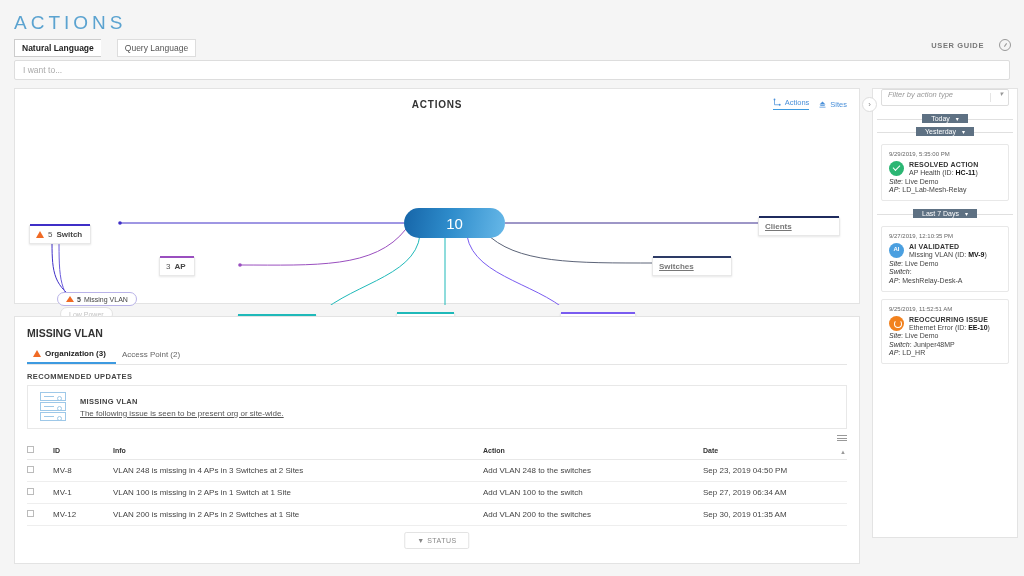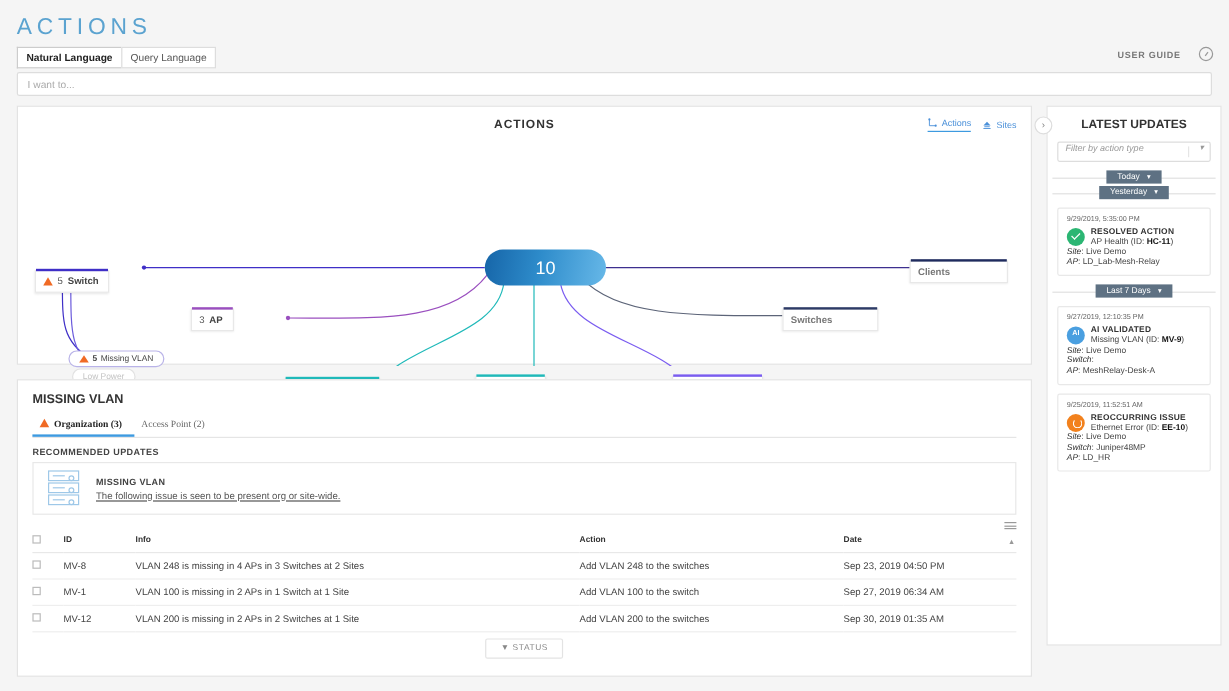--- a/index.html
+++ b/index.html
@@ -10,21 +10,21 @@
     color: #333;
     overflow: hidden;
   }
 
   
   .topbar { position: relative; height: 58px; background: #f5f5f5; }
   .brand {
     position: absolute; left: 14px; top: 12px;
     font-size: 19px; letter-spacing: 4px; color: #5ba3d0; font-weight: 400;
   }
-  .lang-tabs { position: absolute; left: 14px; top: 39px; display: flex; }
+  .lang-tabs { position: absolute; left: 14px; top: 39px; display: flex; gap: 16px; }
   .lang-tab {
     font-size: 8.5px; padding: 3px 7px; background: #fff;
     border: 1px solid #ddd; color: #555; cursor: pointer;
   }
   .lang-tab.active { font-weight: bold; color: #222; background: #fff; border-color: #ccc; }
   .lang-tab:first-child { border-right: none; }
   .user-guide {
     position: absolute; right: 40px; top: 41px;
     font-size: 7.5px; font-weight: bold; letter-spacing: .6px; color: #777; cursor: pointer;
   }
@@ -79,21 +79,21 @@
 
   .node {
     position: absolute; background: #fff; border: 1px solid #e8e8e8;
     box-shadow: 0 1px 2px rgba(0,0,0,.10);
     padding: 4px 8px 4px 6px; cursor: pointer;
     display: flex; align-items: center; gap: 4px; white-space: nowrap;
   }
   .node .topline { position: absolute; left: 0; top: -2px; height: 2px; width: 100%; }
   .node .cnt { font-size: 8px; color: #4a90d9; }
   .node .lbl { font-size: 8px; font-weight: bold; color: #444; }
-  .node .lbl.muted { font-weight: bold; color: #777; }
+  .node .lbl.muted { font-weight: bold; color: #777; text-decoration: underline; }
   .warn {
     width: 0; height: 0; border-left: 4px solid transparent; border-right: 4px solid transparent;
     border-bottom: 7px solid #f06a24; position: relative;
   }
 
   .pill {
     position: absolute; background: #fff; border: 1px solid #b9b3e8; border-radius: 9px;
     height: 14px; padding: 0 8px; display: flex; align-items: center; gap: 3px;
     font-size: 7px; cursor: pointer;
   }
@@ -109,22 +109,22 @@
   }
 
   
   .vlan-panel {
     position: absolute; left: 14px; top: 228px; width: 846px; height: 248px;
     background: #fff; border: 1px solid #e3e3e3;
   }
   .vlan-title { padding: 10px 0 6px 12px; font-size: 10.5px; font-weight: bold; color: #333; }
   .vlan-tabs { display: flex; border-bottom: 1px solid #e5e5e5; margin: 0 12px; }
   .vtab {
-    display: flex; align-items: flex-start; gap: 4px;
-    padding: 4px 10px 4px 6px; font-size: 8px; color: #666; cursor: pointer; font-family: Liberation Serif, serif;
+    display: flex; align-items: center; gap: 4px;
+    padding: 4px 10px 4px 6px; font-size: 8px; color: #666; cursor: pointer;
   }
   .vtab.active { border-bottom: 2px solid #3d9ae0; color: #222; font-weight: bold; }
   .rec-label { padding: 7px 0 4px 12px; font-size: 7.5px; font-weight: bold; letter-spacing: .4px; color: #444; }
   .rec-box {
     margin: 0 12px; border: 1px solid #e8e8e8; height: 44px;
     display: flex; align-items: center; padding-left: 12px; gap: 14px;
   }
   .srv-icon { width: 26px; height: 30px; position: relative; }
   .srv-row {
     position: absolute; left: 0; width: 26px; height: 8.6px;
@@ -410,21 +410,20 @@
       </table>
     </div>
 
     <div class="status-btn">
       <span>▼</span>
       <span>STATUS</span>
     </div>
   </div>
 
   <div class="updates">
-    <div class="up-title">LATEST UPDATES</div>
 
     <div class="up-filter">
       <span>Filter by action type</span>
       <span class="div"></span>
       <span class="cv">▾</span>
     </div>
 
     <div class="sep">
       <span class="line"></span>
       <span class="chip">

